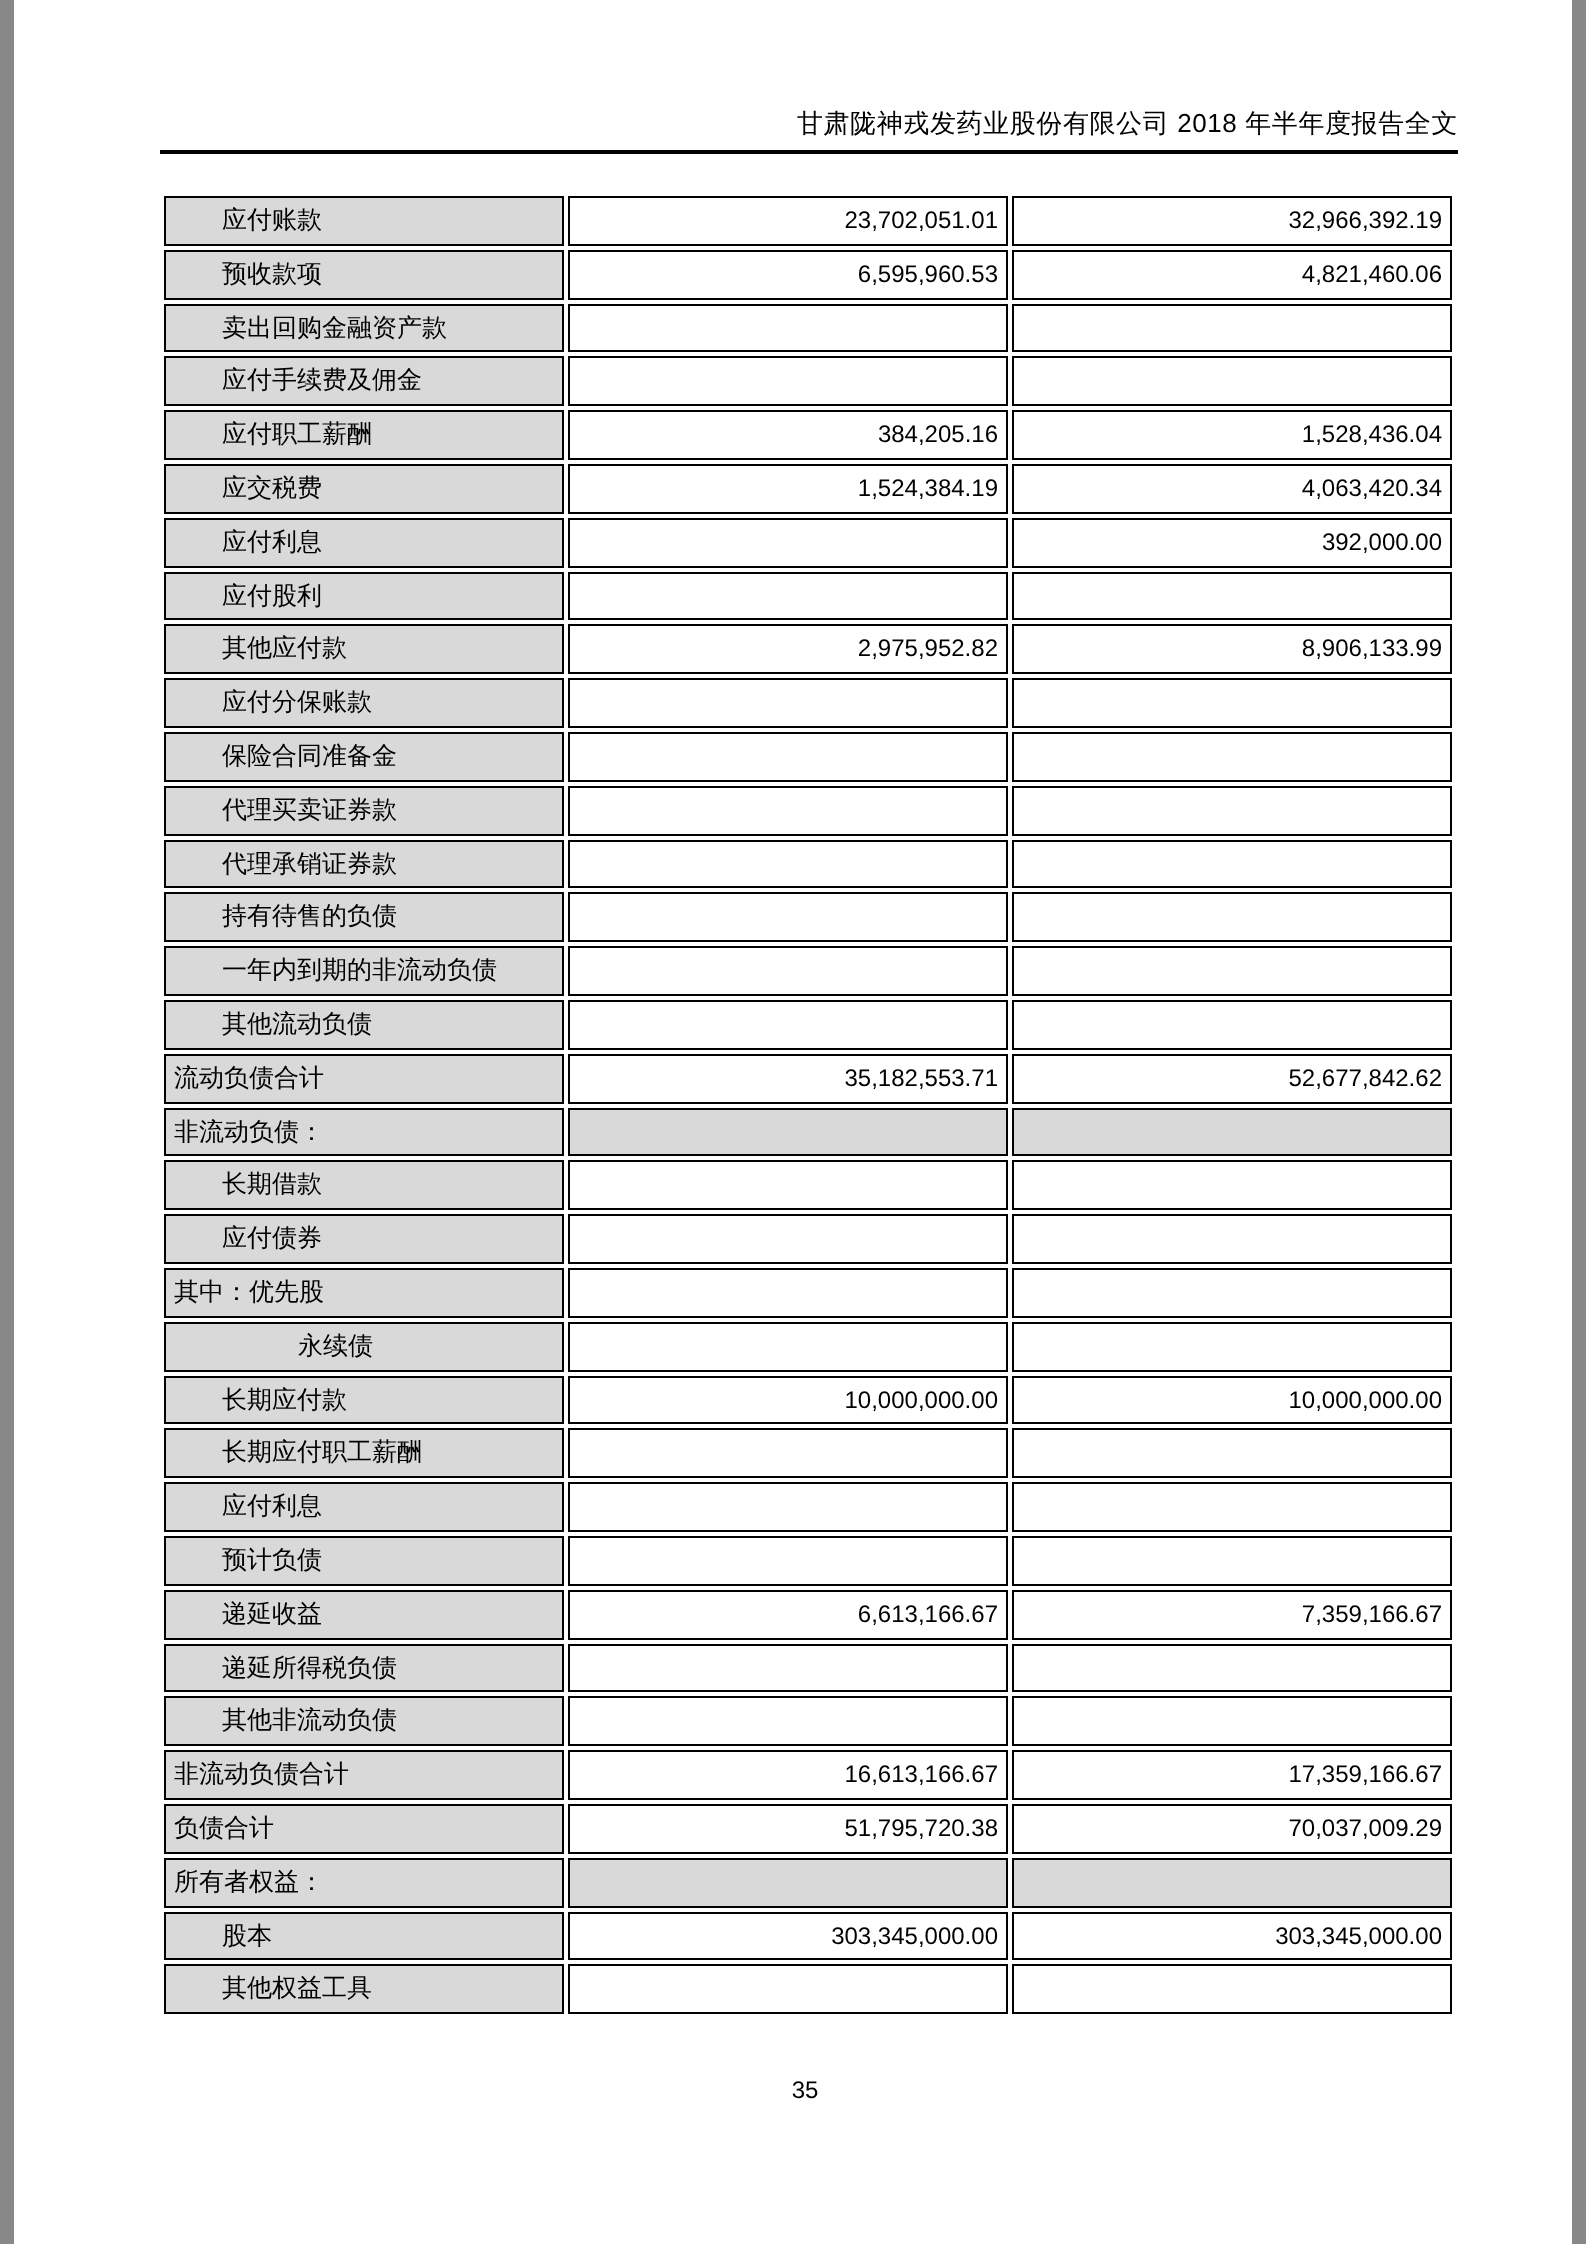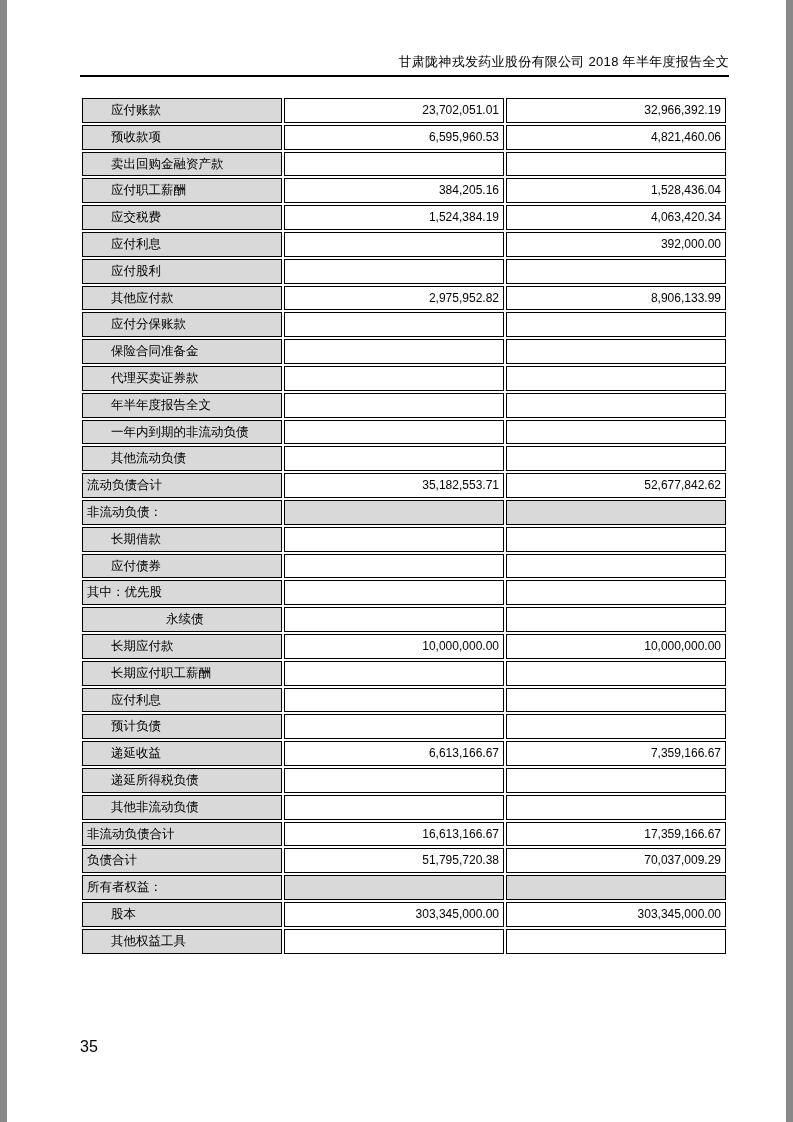--- a/index.html
+++ b/index.html
@@ -64,26 +64,26 @@
   }
   td.num{
     text-align:right;
     font-size:12px;
     background:#fff;
   }
   tr.section td.num{background:var(--label-bg);}
   td.indent-0{padding-left:4px;}
   td.indent-1{padding-left:28px;}
   td.indent-2{}
-  td.indent-3{padding-left:83px;}
+  td.indent-3{padding-left:66px;}
   .page-number{
     position:absolute;
     top:1038px;left:73px;width:645px;
-    text-align:left;
-    font-size:16px;
+    text-align:center;
+    font-size:12px;
   }
 </style>
 </head>
 <body>
 
 <div class="page">
 
   <div class="header">
     <span>甘肃陇神戎发药业股份有限公司 2018 年半年度报告全文</span>
   </div>
@@ -106,20 +106,25 @@
           <td class="label indent-1">预收款项</td>
           <td class="num">6,595,960.53</td>
           <td class="num">4,821,460.06</td>
         </tr>
         <tr>
           <td class="label indent-1">卖出回购金融资产款</td>
           <td class="num"></td>
           <td class="num"></td>
         </tr>
         <tr>
+          <td class="label indent-1">应付手续费及佣金</td>
+          <td class="num"></td>
+          <td class="num"></td>
+        </tr>
+        <tr>
           <td class="label indent-1">应付职工薪酬</td>
           <td class="num">384,205.16</td>
           <td class="num">1,528,436.04</td>
         </tr>
         <tr>
           <td class="label indent-1">应交税费</td>
           <td class="num">1,524,384.19</td>
           <td class="num">4,063,420.34</td>
         </tr>
         <tr>
@@ -146,21 +151,26 @@
           <td class="label indent-1">保险合同准备金</td>
           <td class="num"></td>
           <td class="num"></td>
         </tr>
         <tr>
           <td class="label indent-1">代理买卖证券款</td>
           <td class="num"></td>
           <td class="num"></td>
         </tr>
         <tr>
-          <td class="label indent-1">年半年度报告全文</td>
+          <td class="label indent-1">代理承销证券款</td>
+          <td class="num"></td>
+          <td class="num"></td>
+        </tr>
+        <tr>
+          <td class="label indent-1">持有待售的负债</td>
           <td class="num"></td>
           <td class="num"></td>
         </tr>
         <tr>
           <td class="label indent-1">一年内到期的非流动负债</td>
           <td class="num"></td>
           <td class="num"></td>
         </tr>
         <tr>
           <td class="label indent-1">其他流动负债</td>

